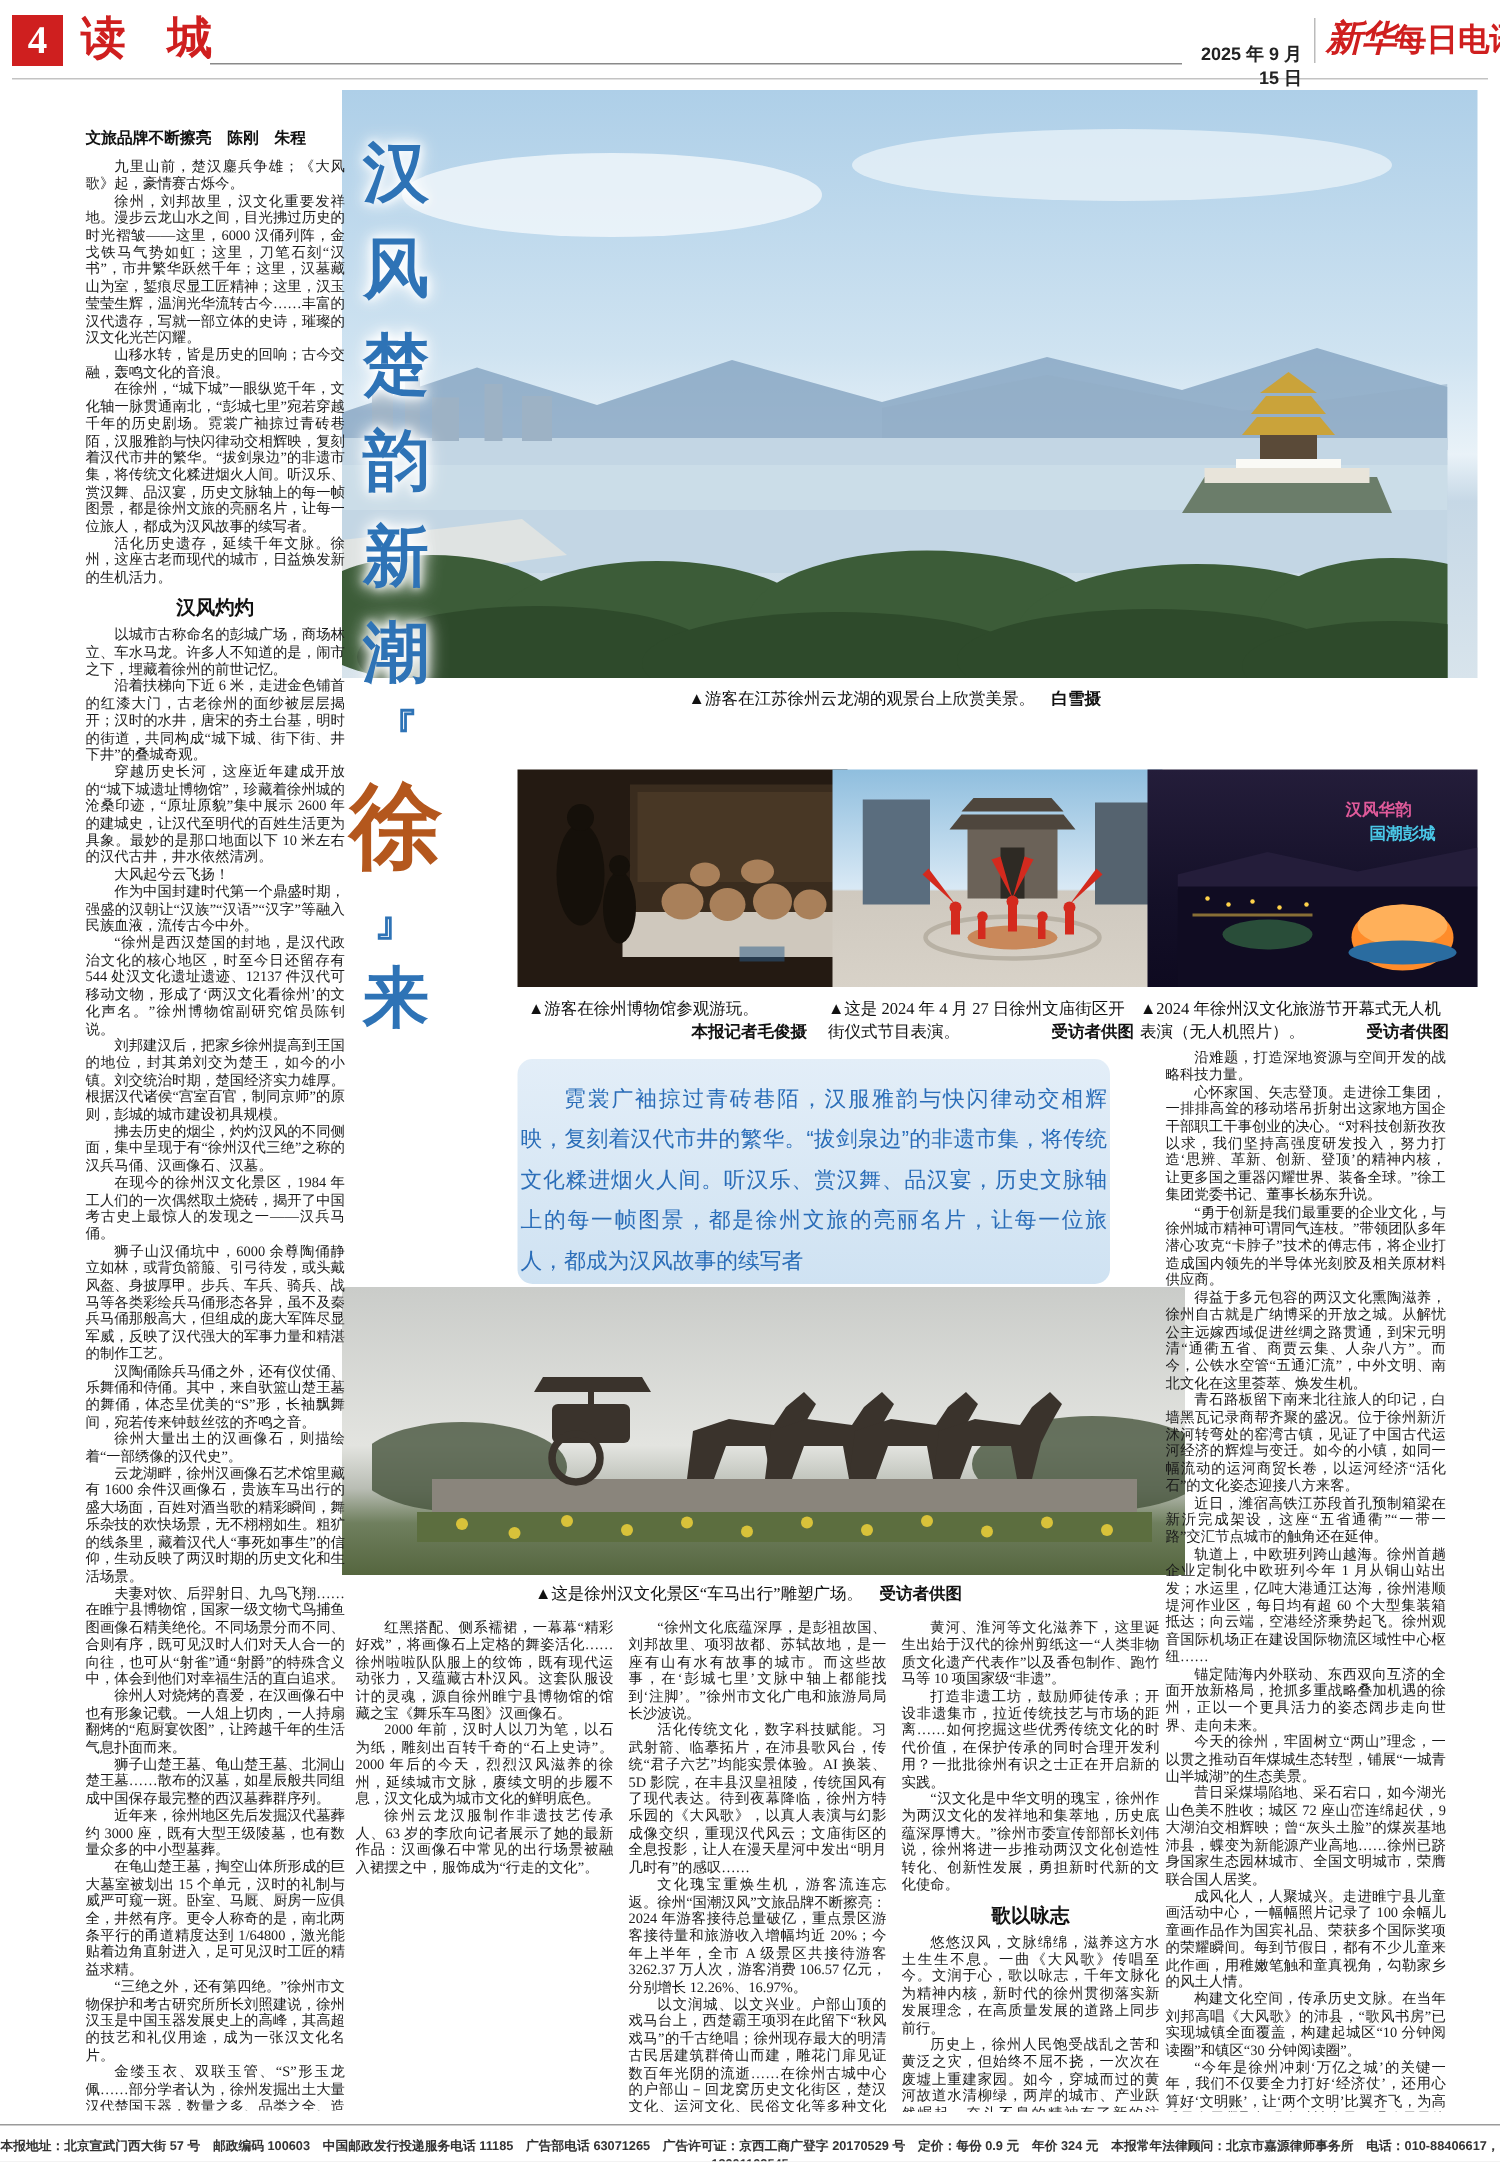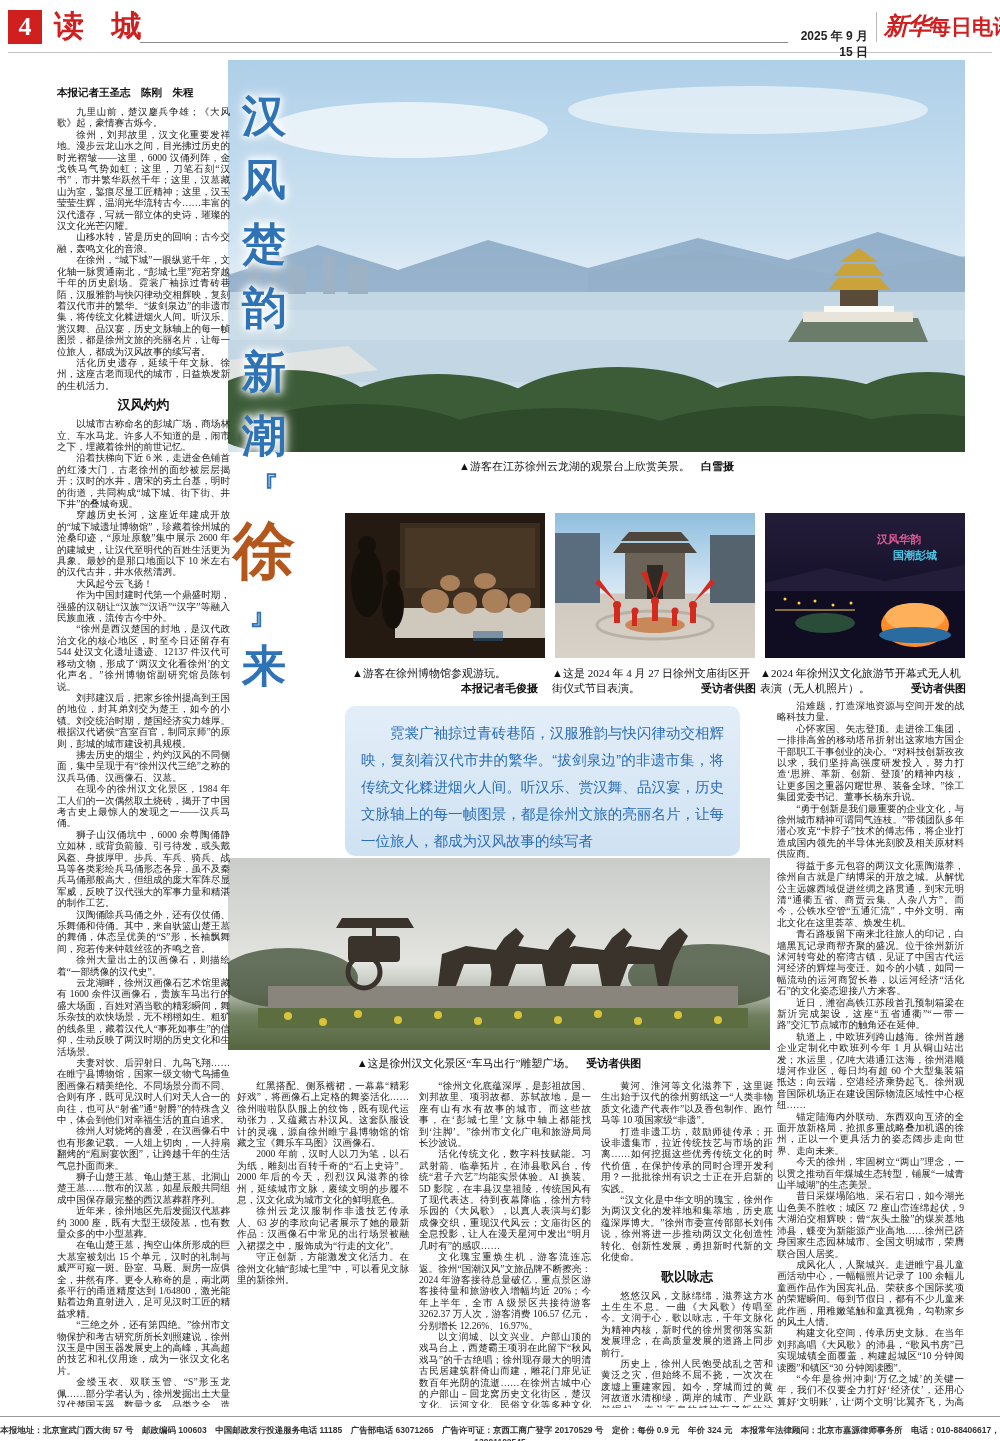--- a/index.html
+++ b/index.html
@@ -31,36 +31,36 @@
   #col-b4{left:777px;top:700px;width:187px;height:708px;}
   
   #headline{position:absolute;left:231px;top:84px;width:66px;height:700px;z-index:5;text-align:center;}
   #headline .hc{font:bold 44px/64px "Liberation Sans",sans-serif;color:#2e73b6;
                 text-shadow:0 0 6px #fff,0 0 10px #fff,0 0 14px #fff;}
   #headline .br{font:bold 30px/40px "Liberation Sans",sans-serif;color:#2e73b6;
                 text-shadow:0 0 6px #fff,0 0 10px #fff;}
   #headline .xu{font:bold 62px/86px "DejaVu Serif",serif;color:#b4571d;
                 text-shadow:0 0 6px #fff,0 0 10px #fff;}
   
-  .photo{position:absolute;overflow:hidden;}
+  .photo{position:absolute;overflow:hidden;padding-left:20px;}
   #photo-main{left:228px;top:60px;width:737px;height:392px;
               background:linear-gradient(#aecfe8 0%,#cfe3f1 45%,#e9f2f8 62%,#c6d8e6 70%,#d8e4ec 100%);}
   .caption{position:absolute;font:11px/15px "Liberation Serif",serif;color:#111;}
   .caption b{font-family:"Liberation Sans",sans-serif;}
   #cap-main{left:228px;top:459px;width:737px;text-align:center;}
   #photo-1{left:345px;top:513px;width:200px;height:145px;background:#241a12;}
   #photo-2{left:555px;top:513px;width:200px;height:145px;background:linear-gradient(#8fbede,#d9e9f5 55%,#cfc9bf 56%,#d8d2c8);}
   #photo-3{left:765px;top:513px;width:200px;height:145px;background:linear-gradient(#241d3a,#141028 60%,#0e0a20);}
   #cap-1{left:352px;top:666px;width:186px;}
   #cap-2{left:552px;top:666px;width:204px;}
   #cap-3{left:760px;top:666px;width:206px;}
   .cap-credit{float:right;font-weight:bold;font-family:"Liberation Sans",sans-serif;}
   
   #quote{position:absolute;left:345px;top:706px;width:395px;height:150px;border-radius:10px;
-         background:linear-gradient(#e3eef8,#cfe2f2);padding:14px 16px;box-sizing:border-box;}
+         background:linear-gradient(#e3eef8,#cfe2f2);padding:14px 2px;box-sizing:border-box;}
   #quote p{margin:0;text-indent:2em;text-align:justify;color:#2a6db8;
            font:14.5px/27px "Liberation Sans",sans-serif;}
   
   #photo-horse{left:228px;top:858px;width:542px;height:192px;
                background:linear-gradient(#caccc9,#e3e4e0 55%,#b9bdb4 70%,#6f7f5e 82%,#55663f);}
   #cap-horse{left:228px;top:1056px;width:542px;text-align:center;}
   
   #footrule{position:absolute;left:0;top:1416px;width:1000px;height:1px;background:#9a9a9a;}
   #footer{position:absolute;left:0;top:1424px;width:1000px;text-align:center;
           font:bold 8.5px/12px "Liberation Sans",sans-serif;color:#333;}
@@ -281,21 +281,21 @@
             <circle cx="490" cy="162" r="4"></circle>
           </g>
       </g>
     </svg>
   </div>
   <div id="cap-horse" class="caption">
     <span>▲这是徐州汉文化景区“车马出行”雕塑广场。</span>　<b>受访者供图</b>
   </div>
 
   <div id="col-left" class="col">
-    <div class="byline">本报记者王圣志　陈刚　朱程</div>
+    <div class="byline">文旅品牌不断擦亮　陈刚　朱程</div>
     <div>
         <p>九里山前，楚汉鏖兵争雄；《大风歌》起，豪情赛古烁今。</p>
         <p>徐州，刘邦故里，汉文化重要发祥地。漫步云龙山水之间，目光拂过历史的时光褶皱——这里，6000 汉俑列阵，金戈铁马气势如虹；这里，刀笔石刻“汉书”，市井繁华跃然千年；这里，汉墓藏山为室，錾痕尽显工匠精神；这里，汉玉莹莹生辉，温润光华流转古今……丰富的汉代遗存，写就一部立体的史诗，璀璨的汉文化光芒闪耀。</p>
         <p>山移水转，皆是历史的回响；古今交融，轰鸣文化的音浪。</p>
         <p>在徐州，“城下城”一眼纵览千年，文化轴一脉贯通南北，“彭城七里”宛若穿越千年的历史剧场。霓裳广袖掠过青砖巷陌，汉服雅韵与快闪律动交相辉映，复刻着汉代市井的繁华。“拔剑泉边”的非遗市集，将传统文化糅进烟火人间。听汉乐、赏汉舞、品汉宴，历史文脉轴上的每一帧图景，都是徐州文旅的亮丽名片，让每一位旅人，都成为汉风故事的续写者。</p>
         <p>活化历史遗存，延续千年文脉。徐州，这座古老而现代的城市，日益焕发新的生机活力。</p>
         <h3>汉风灼灼</h3>
         <p>以城市古称命名的彭城广场，商场林立、车水马龙。许多人不知道的是，闹市之下，埋藏着徐州的前世记忆。</p>
         <p>沿着扶梯向下近 6 米，走进金色铺首的红漆大门，古老徐州的面纱被层层揭开；汉时的水井，唐宋的夯土台基，明时的街道，共同构成“城下城、街下街、井下井”的叠城奇观。</p>
         <p>穿越历史长河，这座近年建成开放的“城下城遗址博物馆”，珍藏着徐州城的沧桑印迹，“原址原貌”集中展示 2600 年的建城史，让汉代至明代的百姓生活更为具象。最妙的是那口地面以下 10 米左右的汉代古井，井水依然清冽。</p>
@@ -315,21 +315,20 @@
         <p>近年来，徐州地区先后发掘汉代墓葬约 3000 座，既有大型王级陵墓，也有数量众多的中小型墓葬。</p>
         <p>在龟山楚王墓，掏空山体所形成的巨大墓室被划出 15 个单元，汉时的礼制与威严可窥一斑。卧室、马厩、厨房一应俱全，井然有序。更令人称奇的是，南北两条平行的甬道精度达到 1/64800，激光能贴着边角直射进入，足可见汉时工匠的精益求精。</p>
         <p>“三绝之外，还有第四绝。”徐州市文物保护和考古研究所所长刘照建说，徐州汉玉是中国玉器发展史上的高峰，其高超的技艺和礼仪用途，成为一张汉文化名片。</p>
         <p>金缕玉衣、双联玉管、“S”形玉龙佩……部分学者认为，徐州发掘出土大量汉代楚国玉器，数量之多、品类之全、造型之丰富，雕琢工艺之巧夺天工，代表了我国已出土汉玉的最高艺术水平，在汉玉分期断代、制度研究和丝绸之路的历史研究等方面有着重要意义。</p>
       </div>
   </div>
   <div id="col-b1" class="col">
       <p>红黑搭配、侧系襦裙，一幕幕“精彩好戏”，将画像石上定格的舞姿活化……徐州啦啦队队服上的纹饰，既有现代运动张力，又蕴藏古朴汉风。这套队服设计的灵魂，源自徐州睢宁县博物馆的馆藏之宝《舞乐车马图》汉画像石。</p>
       <p>2000 年前，汉时人以刀为笔，以石为纸，雕刻出百转千奇的“石上史诗”。2000 年后的今天，烈烈汉风滋养的徐州，延续城市文脉，赓续文明的步履不息，汉文化成为城市文化的鲜明底色。</p>
       <p>徐州云龙汉服制作非遗技艺传承人、63 岁的李欣向记者展示了她的最新作品：汉画像石中常见的出行场景被融入裙摆之中，服饰成为“行走的文化”。</p>
-      <p>守正创新，方能激发文化活力。在徐州文化轴“彭城七里”中，可以看见文脉里的新徐州。</p>
     </div>
   <div id="col-b2" class="col">
       <p>“徐州文化底蕴深厚，是彭祖故国、刘邦故里、项羽故都、苏轼故地，是一座有山有水有故事的城市。而这些故事，在‘彭城七里’文脉中轴上都能找到‘注脚’。”徐州市文化广电和旅游局局长沙波说。</p>
       <p>活化传统文化，数字科技赋能。习武射箭、临摹拓片，在沛县歌风台，传统“君子六艺”均能实景体验。AI 换装、5D 影院，在丰县汉皇祖陵，传统国风有了现代表达。待到夜幕降临，徐州方特乐园的《大风歌》，以真人表演与幻影成像交织，重现汉代风云；文庙街区的全息投影，让人在漫天星河中发出“明月几时有”的感叹……</p>
       <p>文化瑰宝重焕生机，游客流连忘返。徐州“国潮汉风”文旅品牌不断擦亮：2024 年游客接待总量破亿，重点景区游客接待量和旅游收入增幅均近 20%；今年上半年，全市 A 级景区共接待游客 3262.37 万人次，游客消费 106.57 亿元，分别增长 12.26%、16.97%。</p>
       <p>以文润城、以文兴业。户部山顶的戏马台上，西楚霸王项羽在此留下“秋风戏马”的千古绝唱；徐州现存最大的明清古民居建筑群倚山而建，雕花门扉见证数百年光阴的流逝……在徐州古城中心的户部山－回龙窝历史文化街区，楚汉文化、运河文化、民俗文化等多种文化绵延叠加，近年来，一批兼具文化性、体验性的丰富业态入驻其间。</p>
     </div>
   <div id="col-b3" class="col">
       <p>黄河、淮河等文化滋养下，这里诞生出始于汉代的徐州剪纸这一“人类非物质文化遗产代表作”以及香包制作、跑竹马等 10 项国家级“非遗”。</p>
       <p>打造非遗工坊，鼓励师徒传承；开设非遗集市，拉近传统技艺与市场的距离……如何挖掘这些优秀传统文化的时代价值，在保护传承的同时合理开发利用？一批批徐州有识之士正在开启新的实践。</p>

